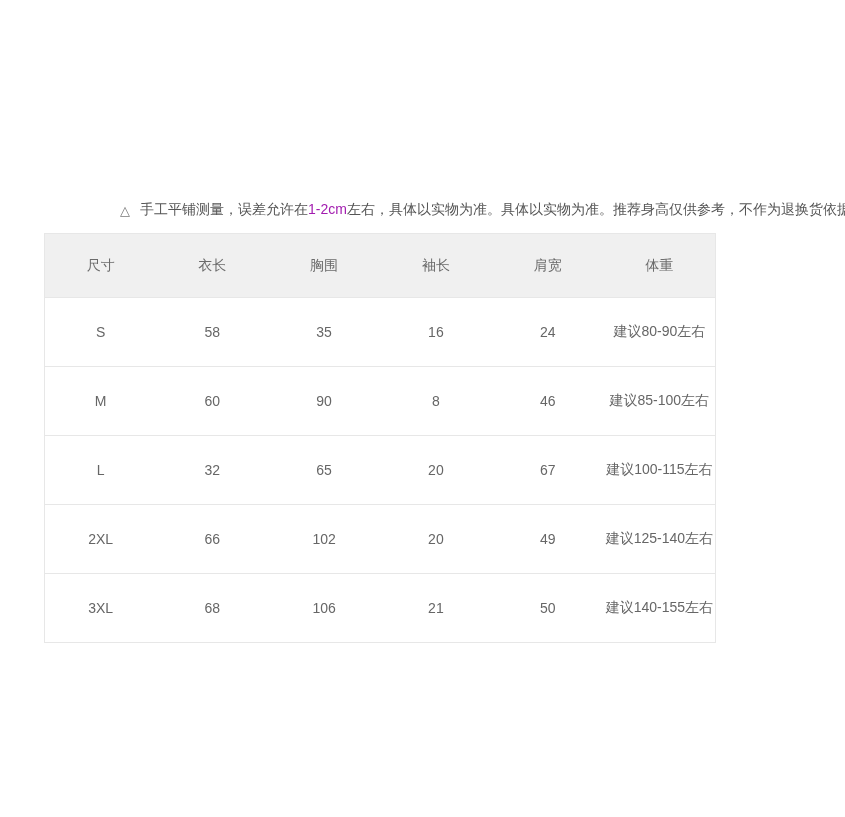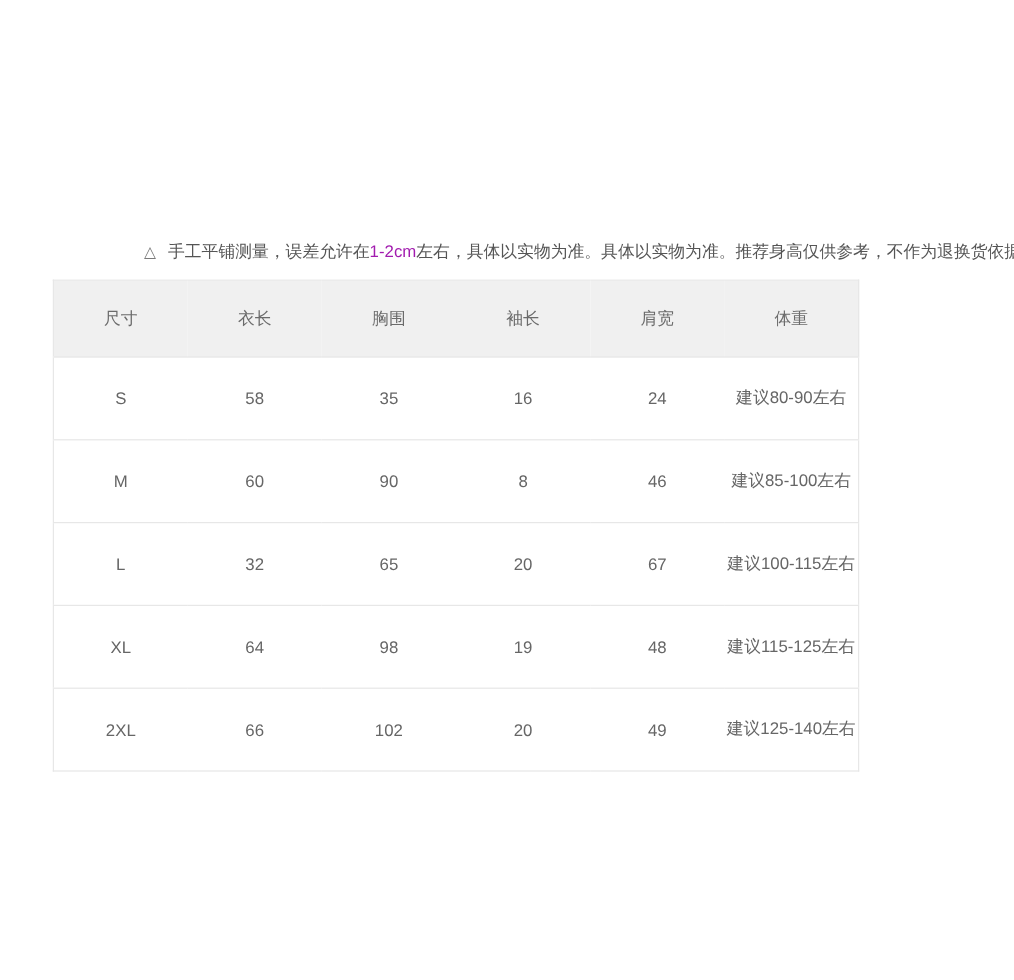--- a/index.html
+++ b/index.html
@@ -132,31 +132,31 @@
         </tr>
         <tr>
           <td>L</td>
           <td>32</td>
           <td>65</td>
           <td>20</td>
           <td>67</td>
           <td>建议100-115左右</td>
         </tr>
         <tr>
-          <td>XL</td>
-          <td>64</td>
-          <td>98</td>
-          <td>19</td>
-          <td>48</td>
-          <td>建议115-125左右</td>
-        </tr>
-        <tr>
           <td>2XL</td>
           <td>66</td>
           <td>102</td>
           <td>20</td>
           <td>49</td>
           <td>建议125-140左右</td>
         </tr>
+        <tr>
+          <td>3XL</td>
+          <td>68</td>
+          <td>106</td>
+          <td>21</td>
+          <td>50</td>
+          <td>建议140-155左右</td>
+        </tr>
       </tbody>
   </table>
 
 </div>
 
 </body></html>

